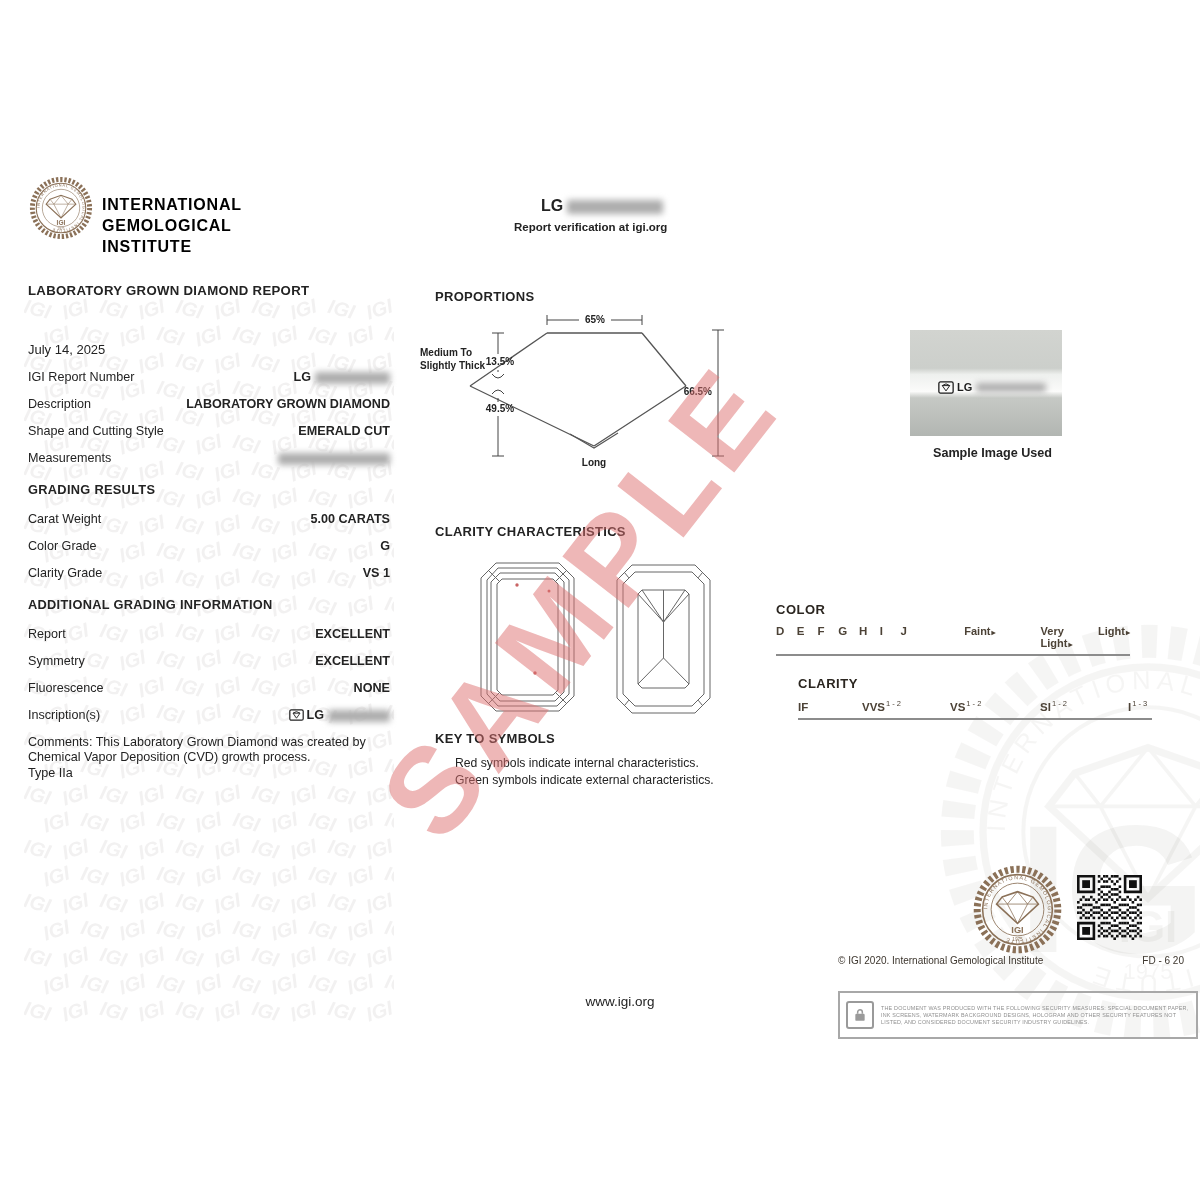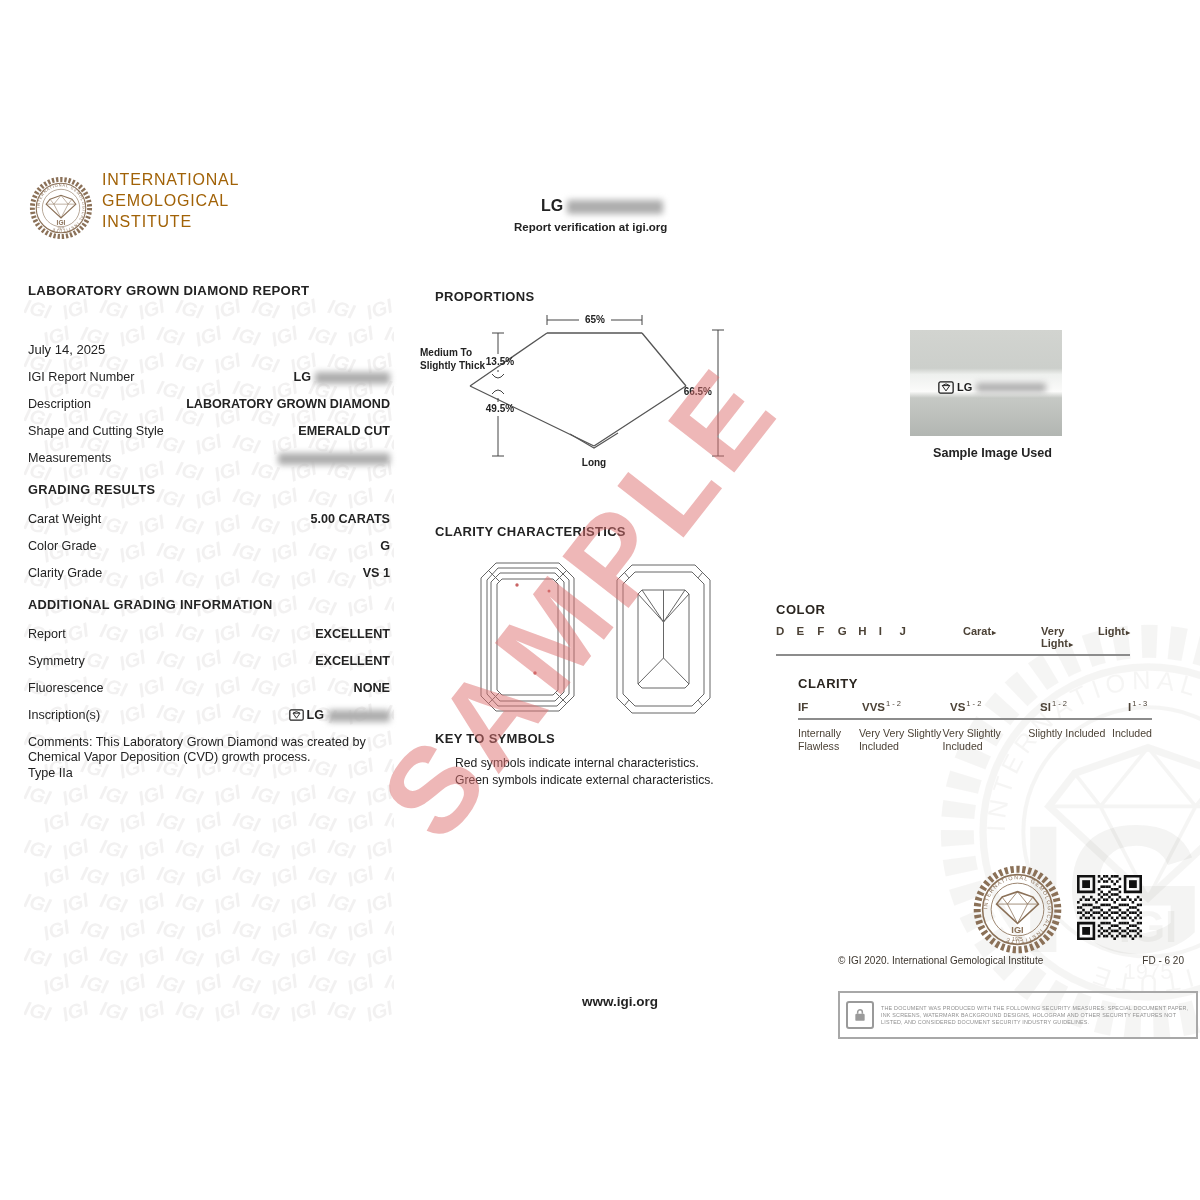--- a/index.html
+++ b/index.html
@@ -13,21 +13,21 @@
         color:rgba(110,105,100,0.09);}
   #big-seal-wm{left:928px;top:612px;width:440px;height:440px;color:#6b6257;opacity:.06;}
   #big-igi-wm{left:1018px;top:798px;font-size:182px;font-weight:700;line-height:1;
         color:rgba(60,50,40,0.055);letter-spacing:-4px;}
   #sample-wm{left:235px;top:532px;width:690px;text-align:center;font-size:122px;font-weight:600;
         letter-spacing:8px;color:rgba(222,112,112,0.50);transform:rotate(-52deg);
         z-index:10;pointer-events:none;}
 
   
   #logo-seal{left:28px;top:175px;width:66px;height:66px;color:#8b7158;}
-  #inst-name{left:102px;top:169px;font-size:16px;font-weight:400;color:#a16207;
+  #inst-name{left:102px;top:194px;font-size:16px;font-weight:700;color:#000000;
         line-height:21px;letter-spacing:.8px;}
   #lg-top{left:541px;top:197px;font-size:16px;font-weight:700;}
   #verify{left:514px;top:221px;font-size:11.5px;font-weight:700;}
 
   
   .redact{display:inline-block;height:12px;border-radius:2px;background:#adadad;
         filter:blur(3px);vertical-align:middle;margin-left:4px;}
   .w96{width:96px;height:14px;} .w75{width:75px;} .w112{width:112px;} .w62{width:62px;}
   .w70{width:70px;height:9px;}
 
@@ -43,21 +43,21 @@
   .mini-logo{vertical-align:-2px;margin-right:3px;}
 
   
   .blk-title{font-size:13px;font-weight:700;letter-spacing:.3px;}
   #prop-title{left:435px;top:289px;}
   #prop-svg{left:418px;top:306px;}
   #clar-title{left:435px;top:524px;}
   #clar-svg{left:468px;top:556px;}
   #key-title{left:435px;top:731px;}
   #key-lines{left:455px;top:755px;font-size:12.2px;line-height:17px;}
-  #website{left:420px;top:994px;width:400px;text-align:center;font-size:13.5px;font-weight:700;}
+  #website{left:420px;top:994px;width:400px;text-align:center;font-size:13.5px;font-weight:400;}
 
   
   #sample-box{left:910px;top:330px;width:152px;height:106px;
       background:linear-gradient(180deg,#d2d4d0 0%,#cccfcb 36%,#eef0ee 42%,#fbfbfa 58%,#c6c9c5 64%,#b2b6b2 100%);}
   #sample-band{position:absolute;left:0;top:48px;width:100%;height:18px;display:flex;
       align-items:center;padding-left:28px;box-sizing:border-box;font-size:11px;font-weight:700;color:#1c1c1c;}
   #sample-caption{left:933px;top:446px;font-size:12.6px;font-weight:700;}
 
   
   #color-block{left:776px;top:602px;width:354px;}
@@ -533,44 +533,37 @@
   <div id="color-block" class="abs">
     <div class="scale-title">COLOR</div>
     <div class="color-row">
       <span class="cg">D</span>
       <span class="cg">E</span>
       <span class="cg">F</span>
       <span class="cg">G</span>
       <span class="cg">H</span>
       <span class="cg">I</span>
       <span class="cg">J</span>
-      <span class="range" id="range-faint"><span>Carat</span><span class="arrow">▸</span></span>
+      <span class="range" id="range-faint"><span>Faint</span><span class="arrow">▸</span></span>
       <span class="range" id="range-vl"><span>Very Light</span><span class="arrow">▸</span></span>
       <span class="range" id="range-light"><span>Light</span><span class="arrow">▸</span></span>
     </div>
     <div class="scale-rule"></div>
   </div>
 
   <div id="clarity-block" class="abs">
     <div class="scale-title">CLARITY</div>
     <div class="clarity-row">
       <span class="cc1"><span>IF</span><sup></sup></span>
       <span class="cc2"><span>VVS</span><sup>1 - 2</sup></span>
       <span class="cc3"><span>VS</span><sup>1 - 2</sup></span>
       <span class="cc4"><span>SI</span><sup>1 - 2</sup></span>
       <span class="cc5"><span>I</span><sup>1 - 3</sup></span>
     </div>
     <div class="scale-rule"></div>
-    <div class="clarity-desc">
-      <span class="cc1">Internally Flawless</span>
-      <span class="cc2">Very Very Slightly Included</span>
-      <span class="cc3">Very Slightly Included</span>
-      <span class="cc4">Slightly Included</span>
-      <span class="cc5">Included</span>
-    </div>
   </div>
 
   <div id="website" class="abs">www.igi.org</div>
 
   <svg id="footer-seal" class="abs" viewBox="0 0 120 120">
     <use href="#igi-seal-def"></use>
   </svg>
 
   <svg id="qr" class="abs" viewBox="0 0 25 25">
     <g fill="#111">

